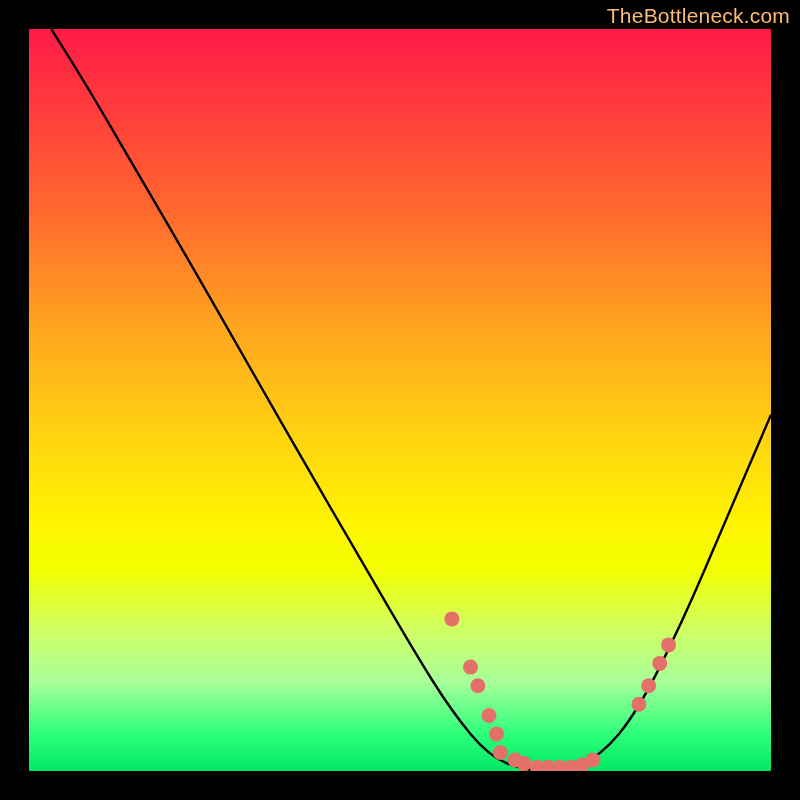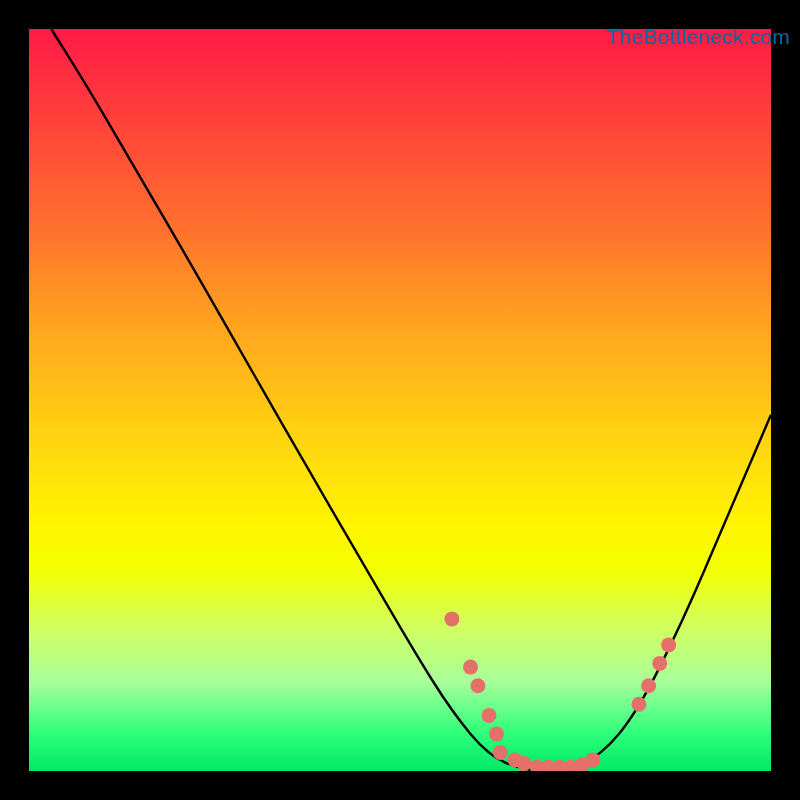--- a/index.html
+++ b/index.html
@@ -8,26 +8,25 @@
     height: 800px;
     background: #000;
     position: relative;
     font-family: Arial, sans-serif;
     overflow: hidden;
   }
   .watermark {
     position: absolute;
     top: 4px;
     right: 10px;
-    color: #0369a1;
+    color: #fdba74;
     font-size: 21px;
     font-weight: 500;
     z-index: 10;
     letter-spacing: 0.2px;
-    margin-top: 21px;
   }
   .plot-area {
     position: absolute;
     left: 29px;
     top: 29px;
     width: 742px;
     height: 742px;
     overflow: hidden;
   }
   .gradient-bg {

